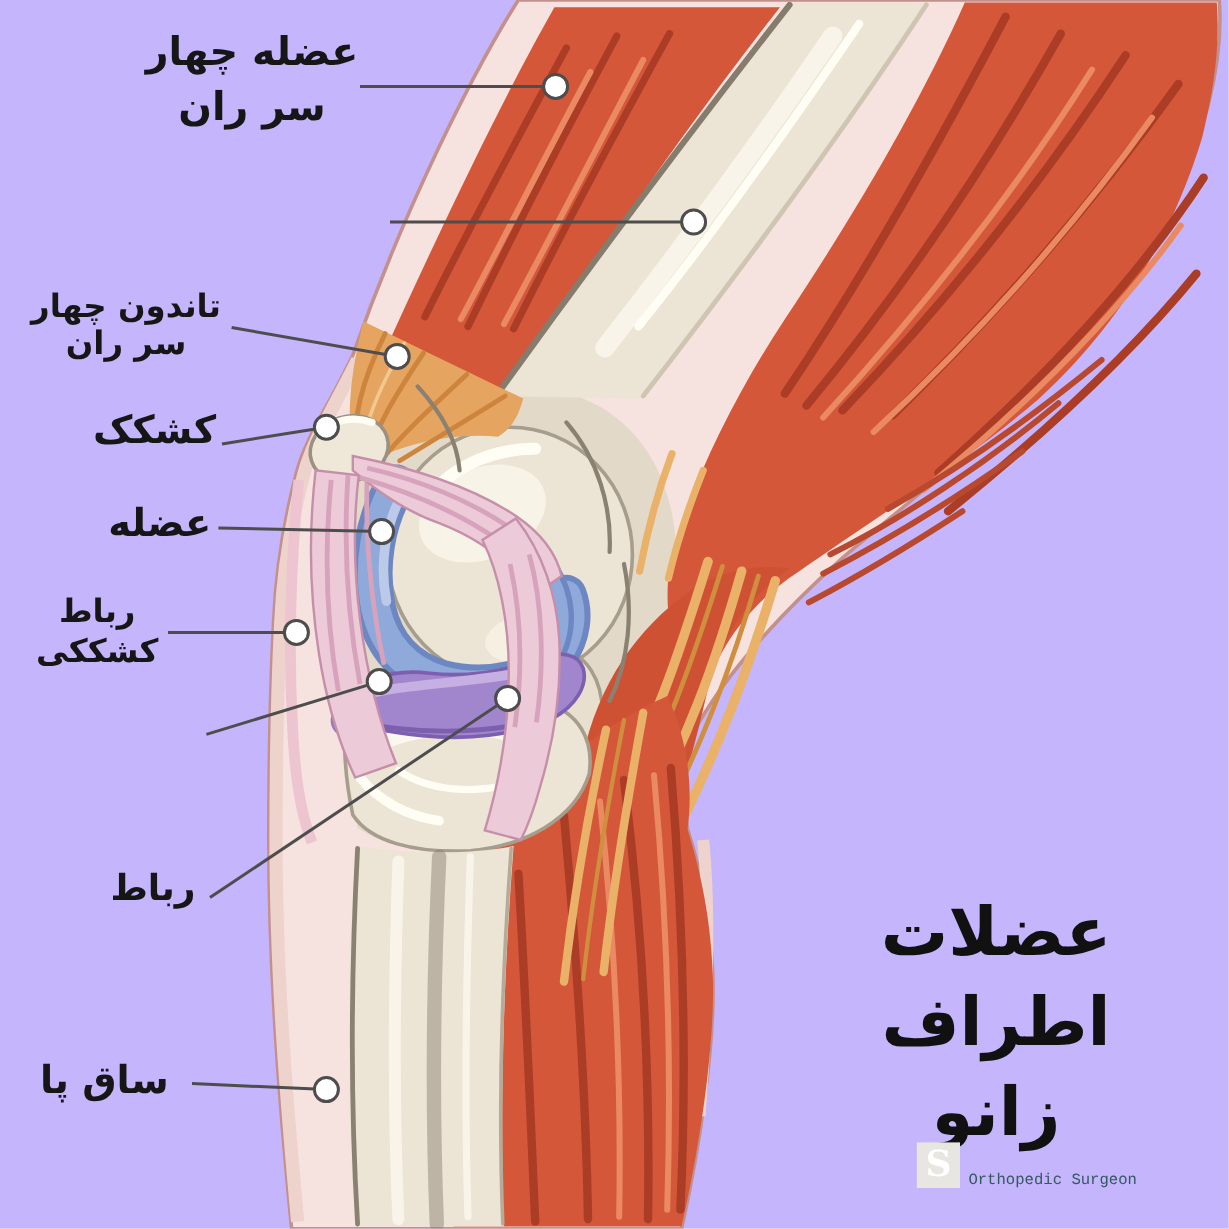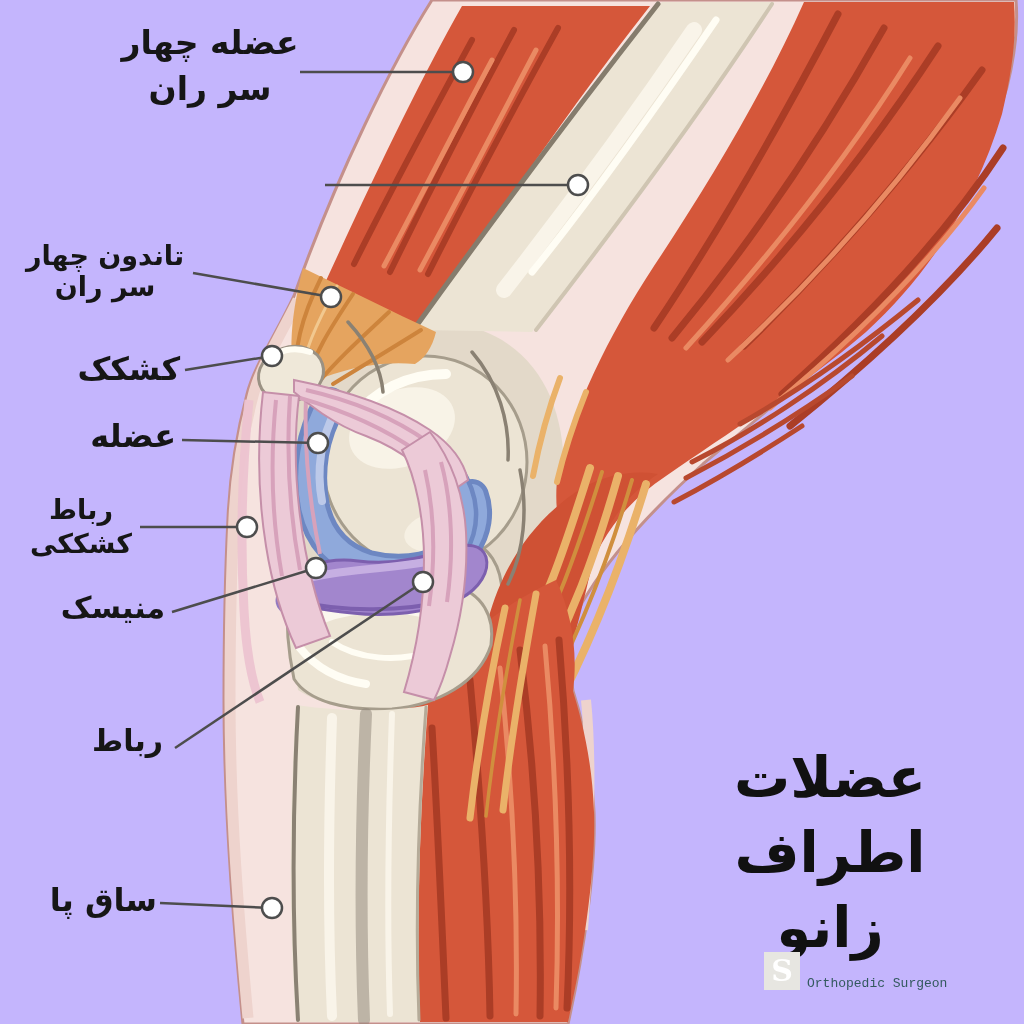--- a/index.html
+++ b/index.html
@@ -4,26 +4,26 @@
 <style>
   html,body{margin:0;padding:0;background:#fff;}
   .canvas{position:relative;width:1024px;height:1024px;background:#c4b5fd;overflow:hidden;
           font-family:"DejaVu Sans",sans-serif;}
   .canvas svg{position:absolute;left:0;top:0;}
   .label{position:absolute;color:#161616;font-weight:700;white-space:pre-line;
          font-family:"DejaVu Sans",sans-serif;direction:rtl;}
   .lab-quad{left:85px;top:20px;width:250px;text-align:center;font-size:33px;line-height:46px;}
   .lab-femur{left:60px;top:163px;width:262px;text-align:right;font-size:33px;}
   .lab-tendon{left:15px;top:240px;width:180px;text-align:center;font-size:27px;line-height:31px;}
-  .lab-patella{left:40px;top:350px;width:140px;text-align:right;font-size:32px;}
+  .lab-patella{left:40px;top:339px;width:140px;text-align:right;font-size:32px;}
   .lab-cart{left:36px;top:417px;width:140px;text-align:right;font-size:32px;}
   .lab-patlig{left:11px;top:493px;width:140px;text-align:center;font-size:27px;line-height:34px;}
   .lab-menis{left:25px;top:590px;width:140px;text-align:right;font-size:30px;}
   .lab-lig{left:43px;top:723px;width:120px;text-align:right;font-size:30px;}
-  .lab-shin{left:17px;top:881px;width:140px;text-align:right;font-size:32px;}
+  .lab-shin{left:17px;top:881px;width:140px;text-align:center;font-size:32px;}
   .title{position:absolute;left:630px;top:740px;width:400px;text-align:center;
          color:#111;font-weight:700;font-size:56px;line-height:75px;white-space:pre-line;
          direction:rtl;font-family:"DejaVu Sans",sans-serif;}
   .logo{position:absolute;left:764px;top:948px;width:250px;height:56px;}
   .logo-mark{position:absolute;left:0;top:4px;width:36px;height:38px;background:#e7e6e1;
              color:#ffffff;font-size:30px;font-weight:700;text-align:center;line-height:38px;
              font-family:"DejaVu Serif",serif;}
   .logo-name{position:absolute;left:42px;top:0;white-space:nowrap;color:#1d4f55;
              font-size:25px;letter-spacing:.4px;font-family:"Liberation Serif","DejaVu Serif",serif;}
   .logo-sub{position:absolute;left:43px;top:28px;white-space:nowrap;color:#33595e;
@@ -165,21 +165,20 @@
   </svg>
 
   <div class="label lab-quad" dir="rtl">عضله چهار
 سر ران</div>
   <div class="label lab-tendon" dir="rtl">تاندون چهار
 سر ران</div>
   <div class="label lab-patella" dir="rtl">کشکک</div>
   <div class="label lab-cart" dir="rtl">عضله</div>
   <div class="label lab-patlig" dir="rtl">رباط
 کشککی</div>
-  <div class="label lab-menis" dir="rtl">منیسک</div>
   <div class="label lab-lig" dir="rtl">رباط</div>
   <div class="label lab-shin" dir="rtl">ساق پا</div>
 
   <div class="title" dir="rtl">عضلات اطراف
 زانو</div>
 
   <div class="logo">
     <div class="logo-mark">S</div>
     <div class="logo-sub">Orthopedic Surgeon</div>
   </div>

